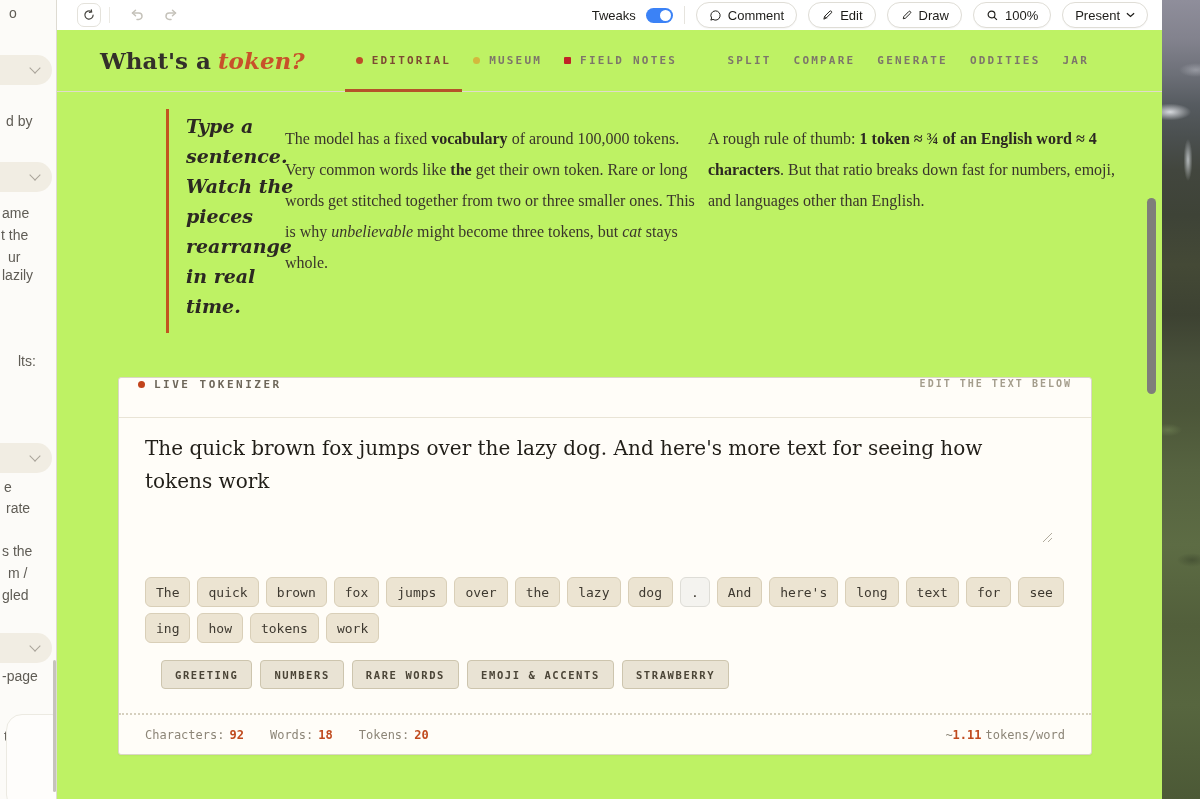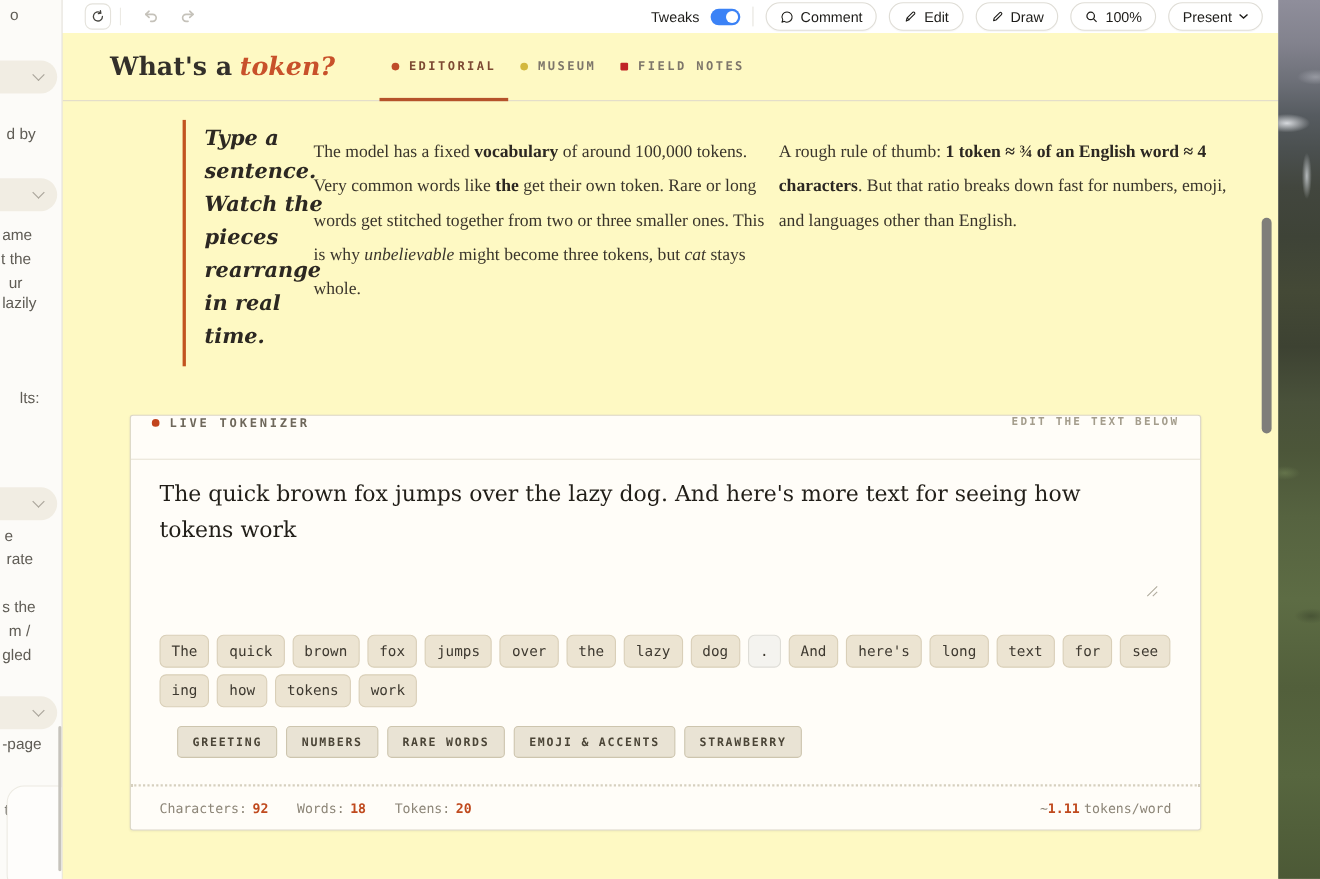--- a/index.html
+++ b/index.html
@@ -26,21 +26,21 @@
   .undo{left:74px;} .redo{left:106px;}
   .tool-right{position:absolute;right:14px;top:2px;height:26px;display:flex;align-items:center;gap:11px;}
   .tweaks{display:flex;align-items:center;gap:10px;font-size:13px;color:#1d1c19;}
   .toggle{width:27px;height:15px;border-radius:8px;position:relative;border:0;padding:0;}
   .toggle .knob{position:absolute;right:2px;top:2px;width:11px;height:11px;border-radius:50%;background:#fff;}
   .tdiv{width:1px;height:18px;background:#e6e4de;}
   .tbtn{display:flex;align-items:center;gap:6px;height:26px;padding:0 12px;border:1px solid #dfddd6;
         border-radius:13px;background:#fff;font-size:13px;color:#1d1c19;font-weight:500;
         font-family:inherit;box-shadow:0 1px 1px rgba(0,0,0,0.03);}
   
-  .site{position:absolute;left:0;top:30px;width:1105px;height:769px;background:#fef9c3;overflow:hidden;}
+  .site{position:absolute;left:0;top:30px;width:1105px;height:769px;background:#bef264;overflow:hidden;}
   .site-header{position:absolute;left:0;top:0;width:100%;height:62px;border-bottom:1px solid #e1dbcb;
                display:flex;align-items:center;box-sizing:border-box;}
   .site-title{margin-left:43px;font-family:"DejaVu Serif","Liberation Serif",serif;font-weight:700;
               font-size:23px;color:#33302a;white-space:nowrap;}
   .site-title .accent{font-style:italic;color:#c8512a;margin-left:7px;}
   .nav{display:flex;align-items:flex-start;height:62px;}
   .nav-primary{margin-left:40px;}
   .nav-secondary{margin-left:auto;margin-right:62px;}
   .nav-item{display:flex;align-items:center;gap:9px;height:62px;padding:0 11px;box-sizing:border-box;
             font-family:"DejaVu Sans Mono","Liberation Mono",monospace;font-size:11px;font-weight:700;
@@ -209,20 +209,27 @@
           </div>
           <div class="nav-item">
             <span class="dot" style="background: rgb(211, 184, 61);"></span>
             <span>MUSEUM</span>
           </div>
           <div class="nav-item">
             <span class="dot square" style="background: rgb(192, 35, 38);"></span>
             <span>FIELD NOTES</span>
           </div>
         </div>
+      <div class="nav nav-secondary">
+          <div class="nav-item">SPLIT</div>
+          <div class="nav-item">COMPARE</div>
+          <div class="nav-item">GENERATE</div>
+          <div class="nav-item">ODDITIES</div>
+          <div class="nav-item">JAR</div>
+        </div>
     </div>
 
     <div class="intro">
       <div class="pull-quote">Type a sentence. Watch the pieces rearrange in real time.</div>
       <div class="intro-col col1"><span>The model has a fixed </span><b>vocabulary</b><span> of around 100,000 tokens. Very common words like </span><b>the</b><span> get their own token. Rare or long words get stitched together from two or three smaller ones. This is why </span><i>unbelievable</i><span> might become three tokens, but </span><i>cat</i><span> stays whole.</span></div>
       <div class="intro-col col2"><span>A rough rule of thumb: </span><b>1 token ≈ ¾ of an English word ≈ 4 characters</b><span>. But that ratio breaks down fast for numbers, emoji, and languages other than English.</span></div>
     </div>
 
     <div class="panel">
       <div class="panel-header">

